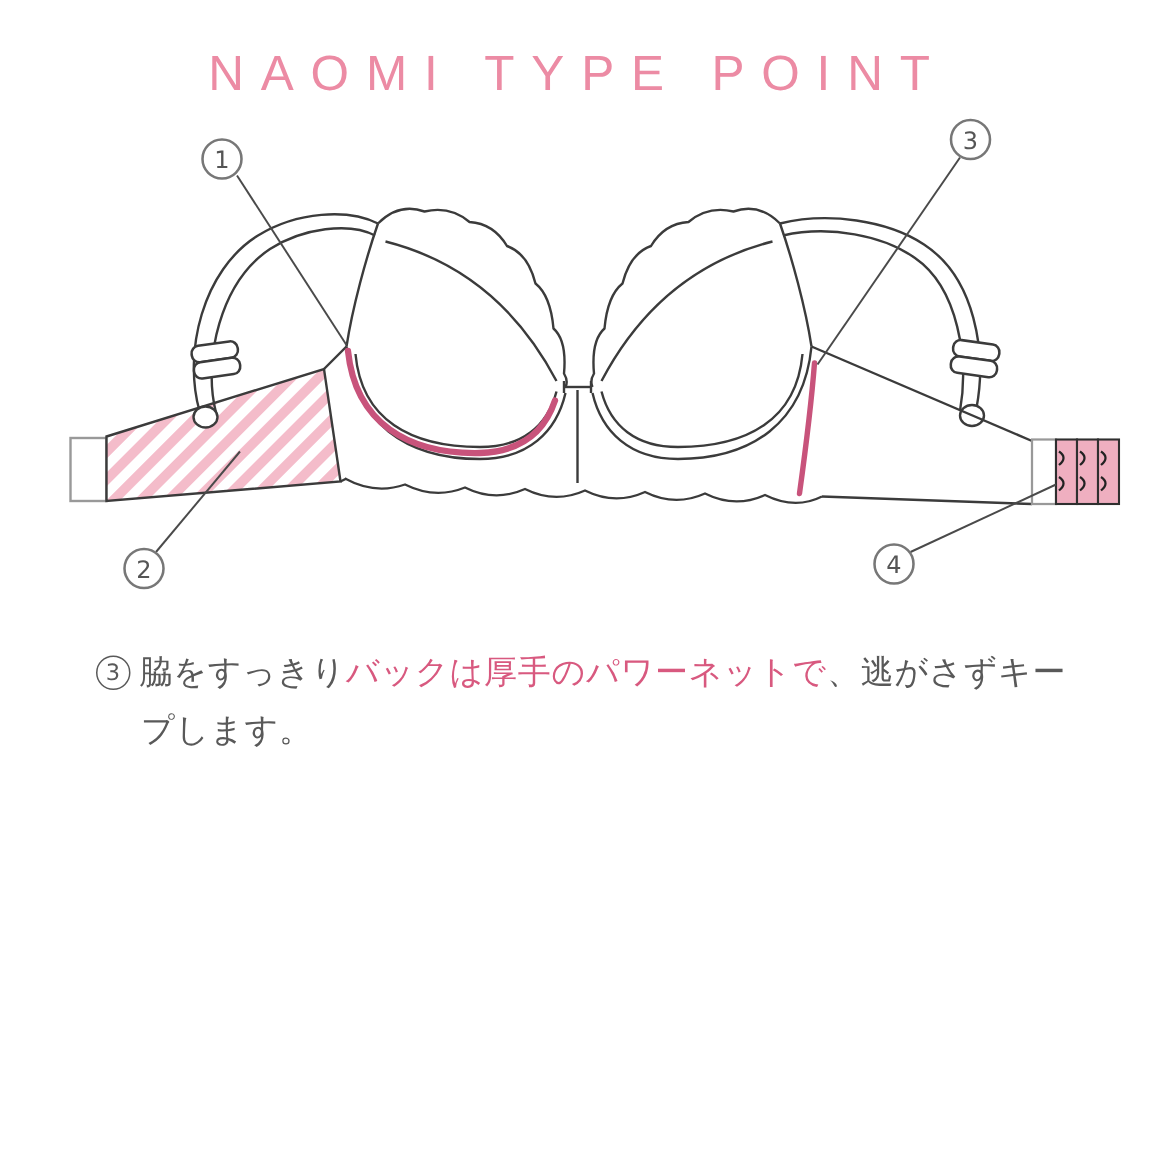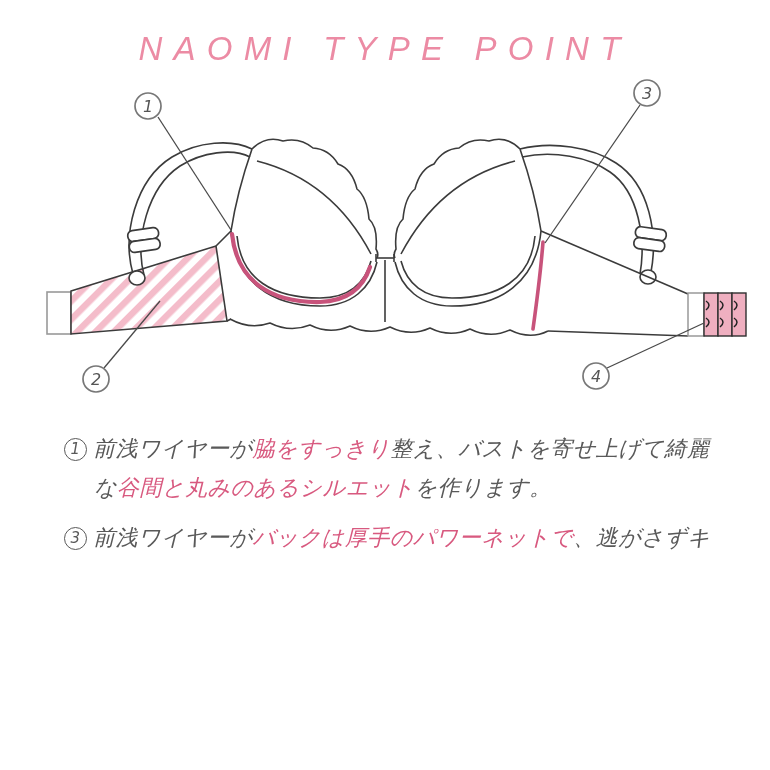--- a/index.html
+++ b/index.html
@@ -1,17 +1,17 @@
 <!DOCTYPE html>
 <html><head>
 <meta charset="utf-8">
 <style>
   html,body{margin:0;padding:0;background:#fff;}
   #page{position:relative;width:770px;height:559px;background:#ffffff;overflow:hidden;
-        font-family:"DejaVu Sans",sans-serif;font-style:italic;}
+        font-family:"DejaVu Sans",sans-serif;}
   .title{position:absolute;top:30px;left:0;width:770px;text-align:center;
          font-size:33px;font-weight:400;letter-spacing:0.34em;color:#ec8ba4;
          font-family:"Liberation Sans","DejaVu Sans",sans-serif;}
   #diagram{position:absolute;top:0;left:0;}
   .points{position:absolute;top:429px;left:64px;width:656px;}
   .point{color:#595959;font-size:22px;line-height:39px;letter-spacing:0.5px;
          padding-left:30px;text-indent:-30px;margin-bottom:11px;}
   .pnum{display:inline-block;box-sizing:border-box;width:23px;height:23px;line-height:20px;
         border:1.5px solid #595959;border-radius:50%;text-align:center;font-size:15px;
         text-indent:0;margin-right:6px;vertical-align:2px;}
@@ -130,17 +130,16 @@
       <circle cx="647" cy="93" r="13" fill="#fff" stroke="#777" stroke-width="1.7"></circle>
       <text class="cnum" x="647" y="99" text-anchor="middle">3</text>
     </g>
     <g>
       <circle cx="596" cy="376" r="13" fill="#fff" stroke="#777" stroke-width="1.7"></circle>
       <text class="cnum" x="596" y="382" text-anchor="middle">4</text>
     </g>
   </svg>
 
   <div class="points">
-      <div class="point"><span class="pnum">1</span><span class="seg">前浅ワイヤーが</span><span class="seg pink">脇をすっきり</span><span class="seg">整え、バストを寄せ上げて綺麗な</span><span class="seg pink">谷間と丸みのあるシルエット</span><span class="seg">を作ります。</span></div>
-      <div class="point"><span class="pnum">3</span><span class="seg">前浅ワイヤーが</span><span class="seg pink">バックは厚手のパワーネットで</span><span class="seg">、逃がさずキープします。</span></div>
+      <div class="point"><span class="pnum">3</span><span class="seg">脇をすっきり</span><span class="seg pink">バックは厚手のパワーネットで</span><span class="seg">、逃がさずキープします。</span></div>
     </div>
 
 </div>
 
 </body></html>

